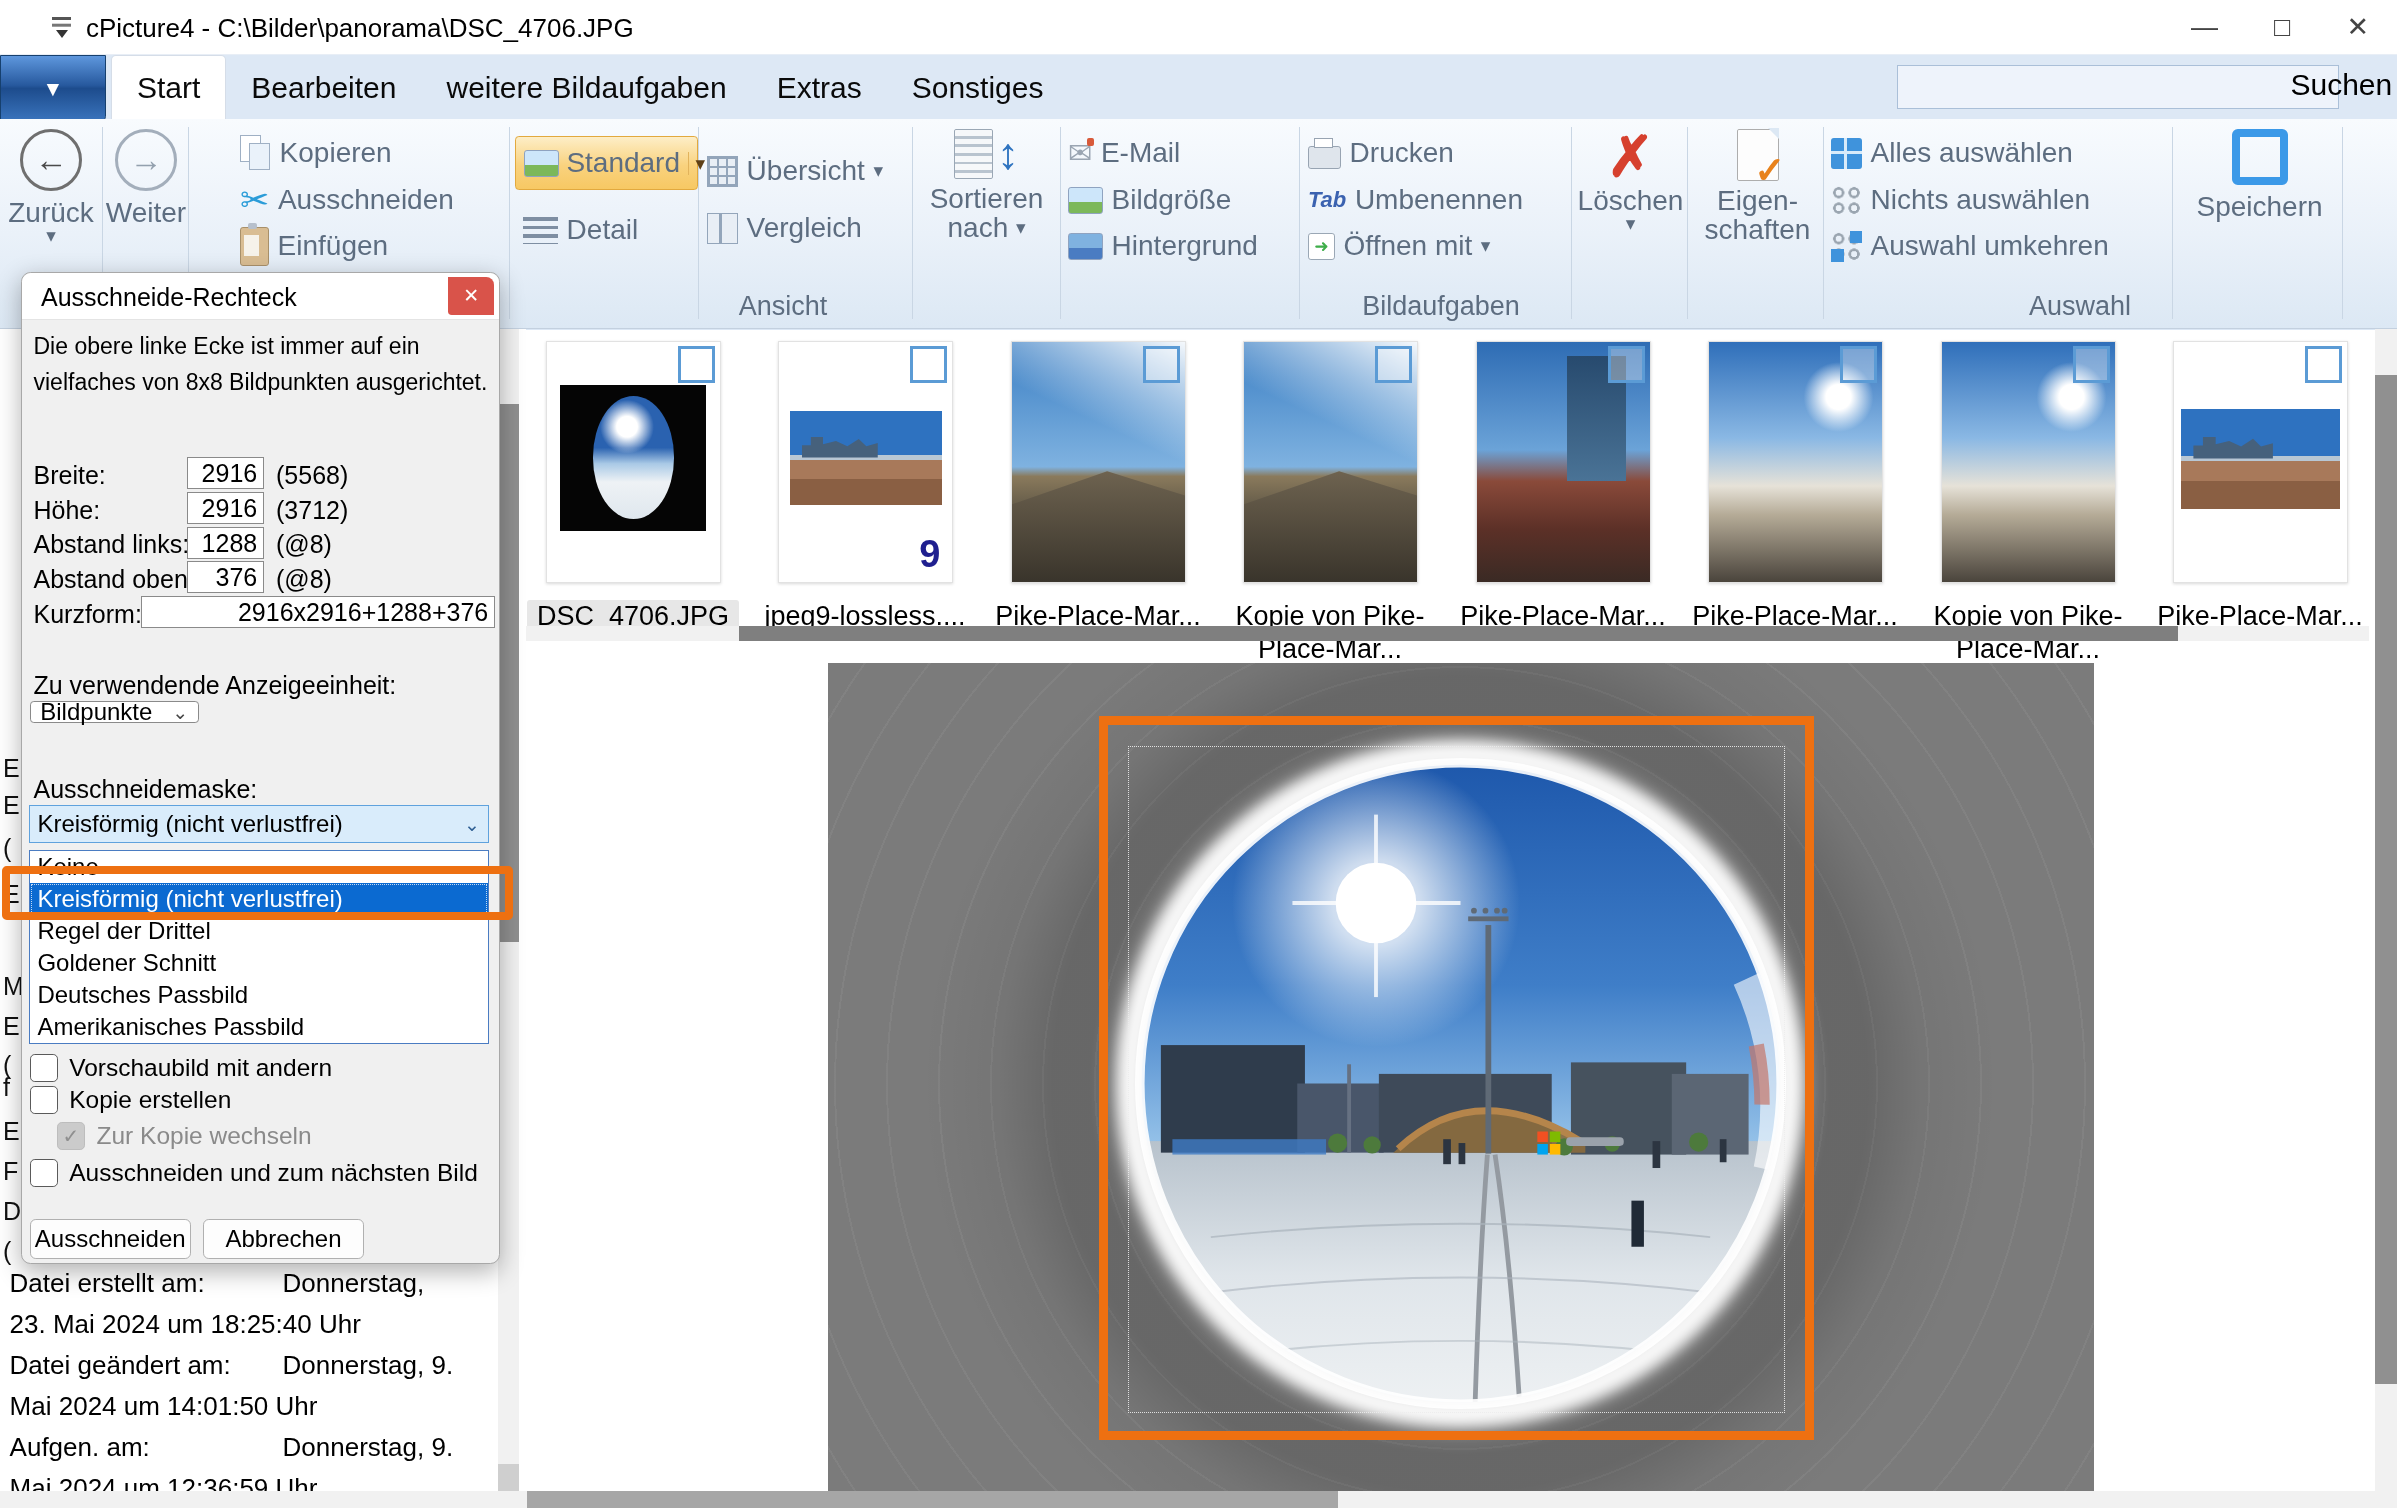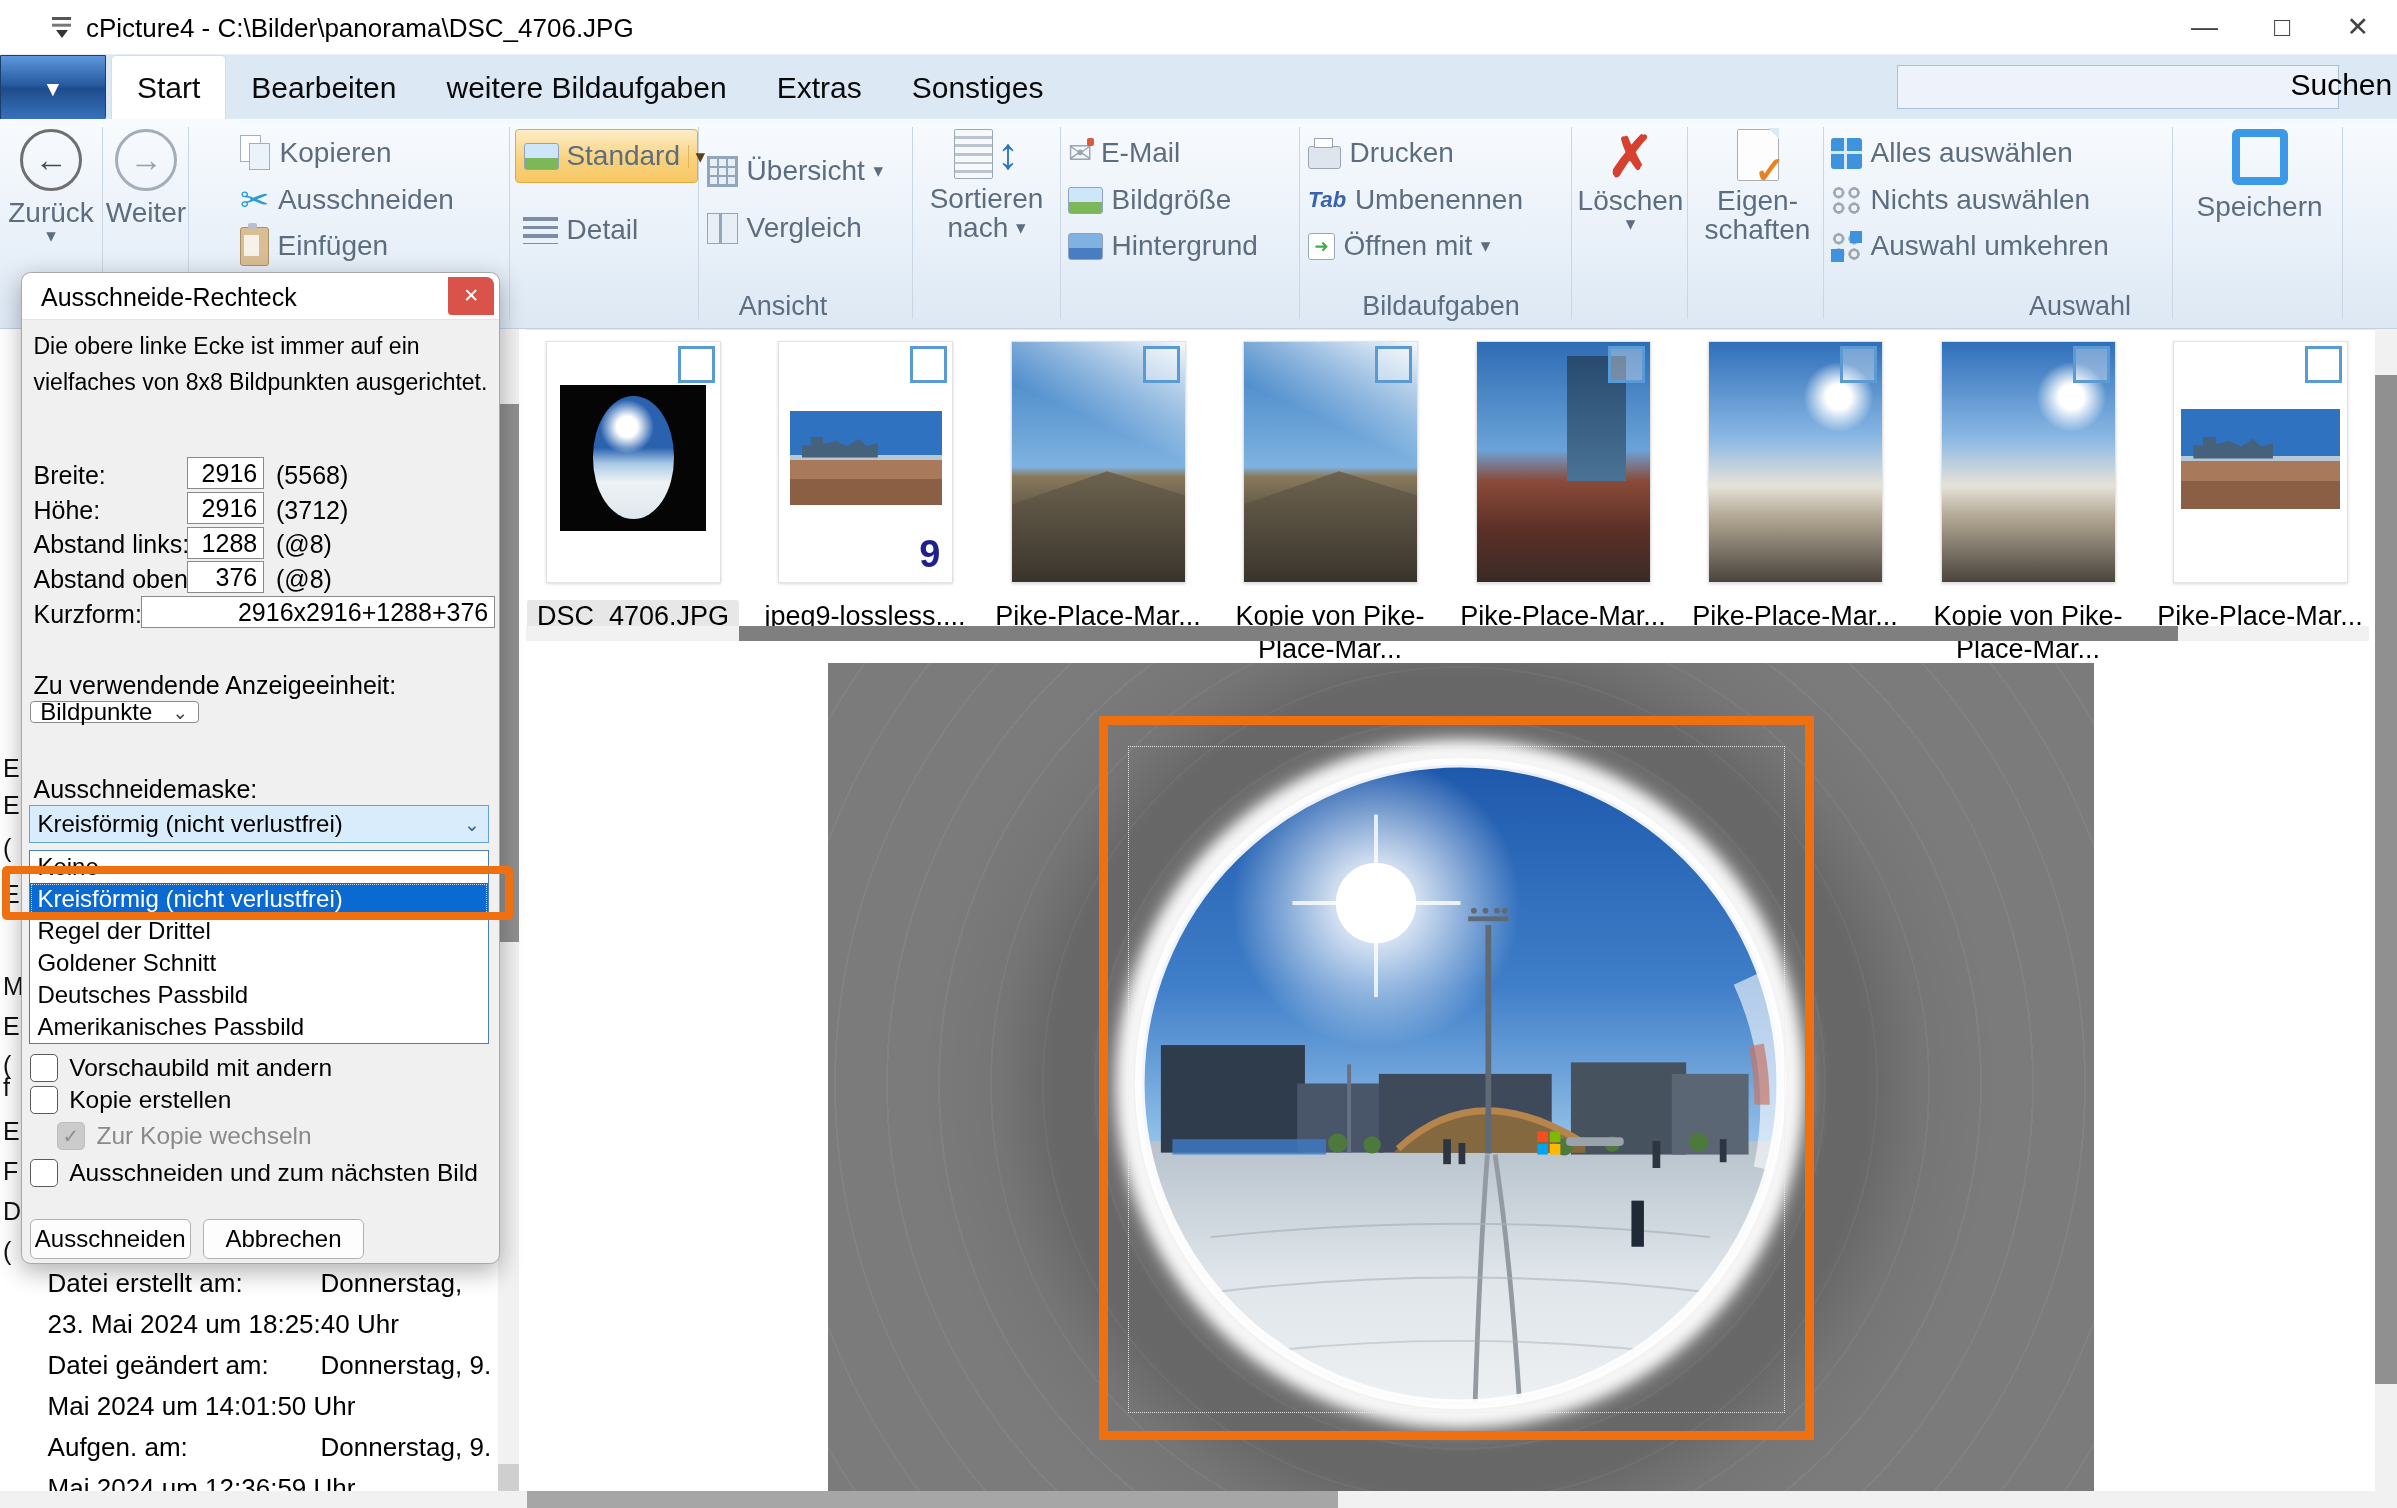--- a/index.html
+++ b/index.html
@@ -65,21 +65,21 @@
   .ic-props .chk{position:absolute;right:-7.7px;bottom:-5.8px;color:#e8821c;font-size:37px;font-weight:bold;}
   .ic-selall{width:31px;height:31px;background:#3f93dc;border-radius:2.9px;flex:0 0 auto;
     background-image:linear-gradient(transparent 0 12.5px,#d8ebfa 12.5px 16.3px,transparent 16.3px),linear-gradient(90deg,transparent 0 12.5px,#d8ebfa 12.5px 16.3px,transparent 16.3px);}
   .ic-selnone{width:31px;height:31px;flex:0 0 auto;
     background-image:radial-gradient(circle at 7.7px 7.7px,transparent 2.9px,#9aa5b0 3.4px 5.3px,transparent 5.8px);background-size:15.4px 15.4px;}
   .ic-selinv{position:relative;width:31px;height:31px;flex:0 0 auto;
     background-image:radial-gradient(circle at 7.7px 7.7px,transparent 2.9px,#9aa5b0 3.4px 5.3px,transparent 5.8px);background-size:15.4px 15.4px;}
   .ic-selinv::before{content:"";position:absolute;right:0;top:0;width:12.5px;height:12.5px;background:#3f93dc;}
   .ic-selinv::after{content:"";position:absolute;left:0;bottom:0;width:12.5px;height:12.5px;background:#3f93dc;}
   .ic-save{width:40px;height:40px;border:8.6px solid #3b99e8;border-radius:5.8px;margin-bottom:7.7px;}
-  .btn-standard{position:absolute;left:515px;top:10px;width:183px;height:54px;display:flex;align-items:center;gap:7.7px;padding:0 7.7px;box-sizing:border-box;
+  .btn-standard{position:absolute;left:515px;top:17px;width:183px;height:54px;display:flex;align-items:center;gap:7.7px;padding:0 7.7px;box-sizing:border-box;
     background:linear-gradient(#fdeec7,#f9d27e 55%,#f7c863);border:1.9px solid #e2a93e;border-radius:3.8px;color:#5d6d80;font-size:28px;}
   .btn-standard .dropseg{margin-left:auto;border-left:1px solid #e2b35c;padding-left:6.7px;color:#5d3f16;font-size:19px;}
 
   
   .thumbstrip{position:absolute;left:0;top:329px;right:23px;height:313px;background:#fff;border-top:1.9px solid #dbe7f5;}
   .thumb-item{position:absolute;top:10.6px;width:173px;}
   .thumb-card{position:relative;width:173px;height:240px;background:#fff;border:1px solid #e2e2e2;box-shadow:0 1px 2.9px rgba(0,0,0,.15);overflow:hidden;}
   .thumb-check{position:absolute;top:4.8px;right:4.8px;width:37px;height:37px;border:3.8px solid #5b9bd5;background:rgba(255,255,255,.35);box-sizing:border-box;}
   .thumb-label{position:relative;width:250px;margin-left:-38px;margin-top:17px;text-align:center;font-size:27px;line-height:33px;color:#000;}
   .thumb-label .sel{background:#e7e7e7;border-radius:2.9px;padding:1px 9.6px;}
@@ -99,21 +99,21 @@
   .street-b::before{content:"";position:absolute;left:52%;top:6%;width:34%;height:52%;background:linear-gradient(#274a6e,#4a7396);}
   .street-c{background:linear-gradient(180deg,#2f6fba 0,#8ab8e4 40%,#e6e2d8 60%,#b5ab97 72%,#4a443c 100%);}
   .street-c::before{content:"";position:absolute;left:55%;top:8%;width:40%;height:30%;background:radial-gradient(circle,#ffffff 0 25%,rgba(255,255,255,0) 70%);}
   .thumb-hscroll{position:absolute;left:526px;right:5.8px;top:296px;height:15.4px;background:#f1f1f1;}
   .thumb-hscroll .thumb{position:absolute;left:213px;width:1439px;top:0;bottom:0;background:#7f7f7f;}
 
   
   .left-panel{position:absolute;left:0;top:329px;width:526px;bottom:0;background:#fff;}
   .frag{position:absolute;left:2.9px;font-size:25px;color:#111;}
   .info-lines{position:absolute;left:9.6px;top:934px;font-size:26px;line-height:41px;white-space:nowrap;}
-  .info-line{position:relative;height:41px;margin-left:38px;}
+  .info-line{position:relative;height:41px;}
   .info-val{position:absolute;left:273px;}
   .left-vscroll{position:absolute;left:498px;top:0;width:21px;bottom:17.3px;background:#f1f1f1;}
   .left-vscroll .thumb{position:absolute;left:0;right:0;top:75px;height:538px;background:#8f8f8f;}
   .corner{position:absolute;left:498px;bottom:17.3px;width:21px;height:27px;background:#cfcfcf;}
 
   
   .canvas{position:absolute;left:828px;top:663px;width:1266px;height:845px;background:#7b7b7b;overflow:hidden;}
   .canvas::before{content:"";position:absolute;inset:0;
     background:radial-gradient(circle at 632px 421px,rgba(0,0,0,0) 0 341px,rgba(0,0,0,.16) 370px 408px,rgba(0,0,0,.05) 461px,rgba(0,0,0,0) 538px),
     repeating-radial-gradient(circle at 632px 421px,rgba(255,255,255,.05) 0 1.9px,transparent 1.9px 52px);}

